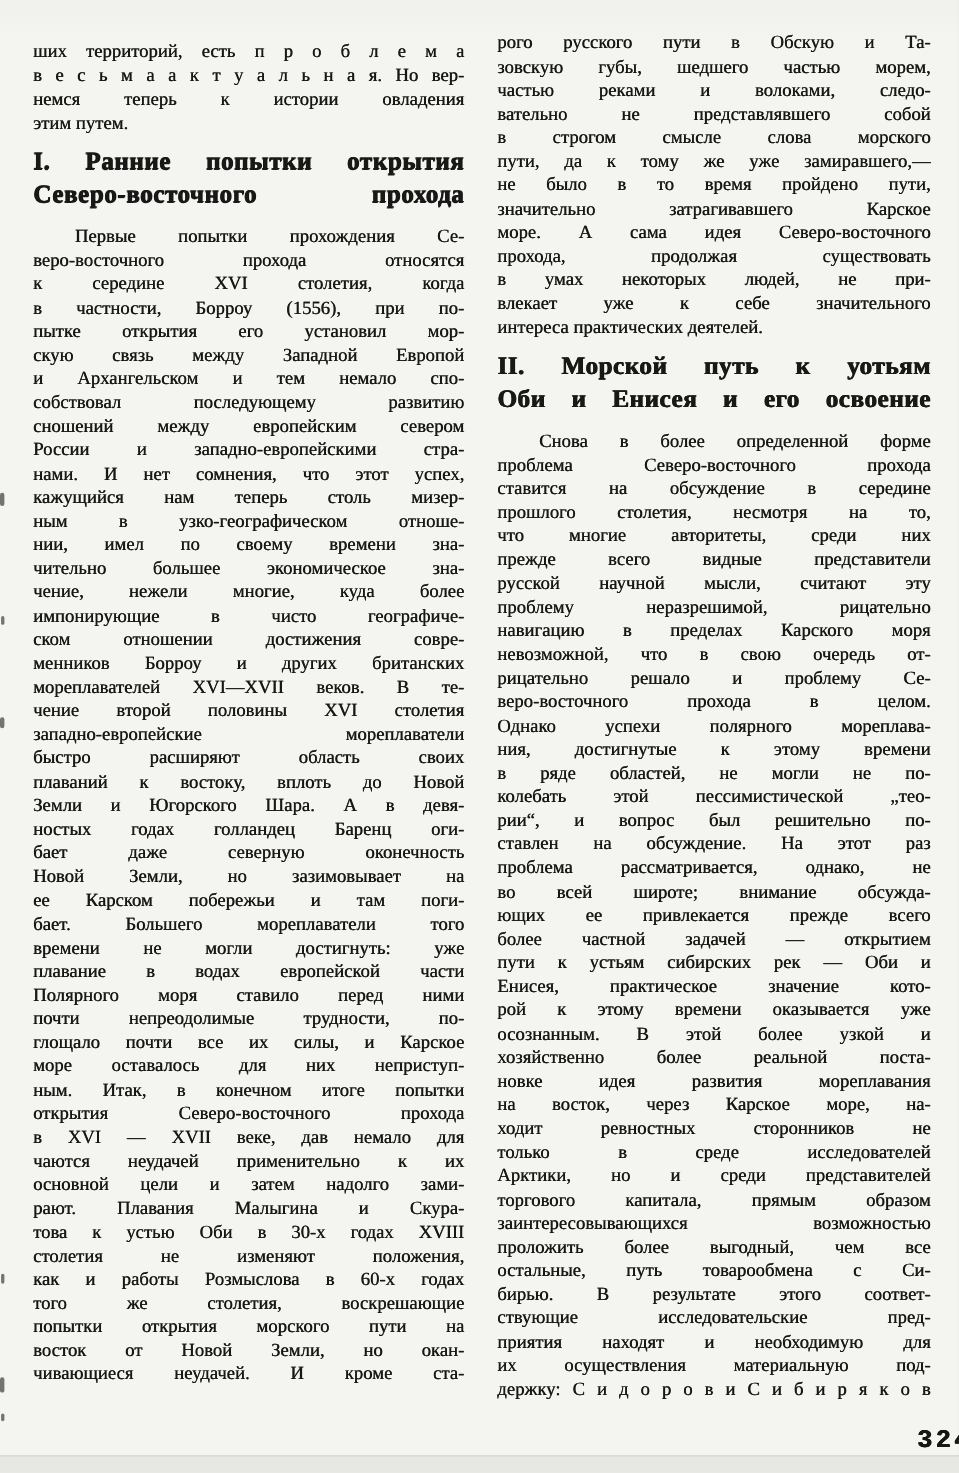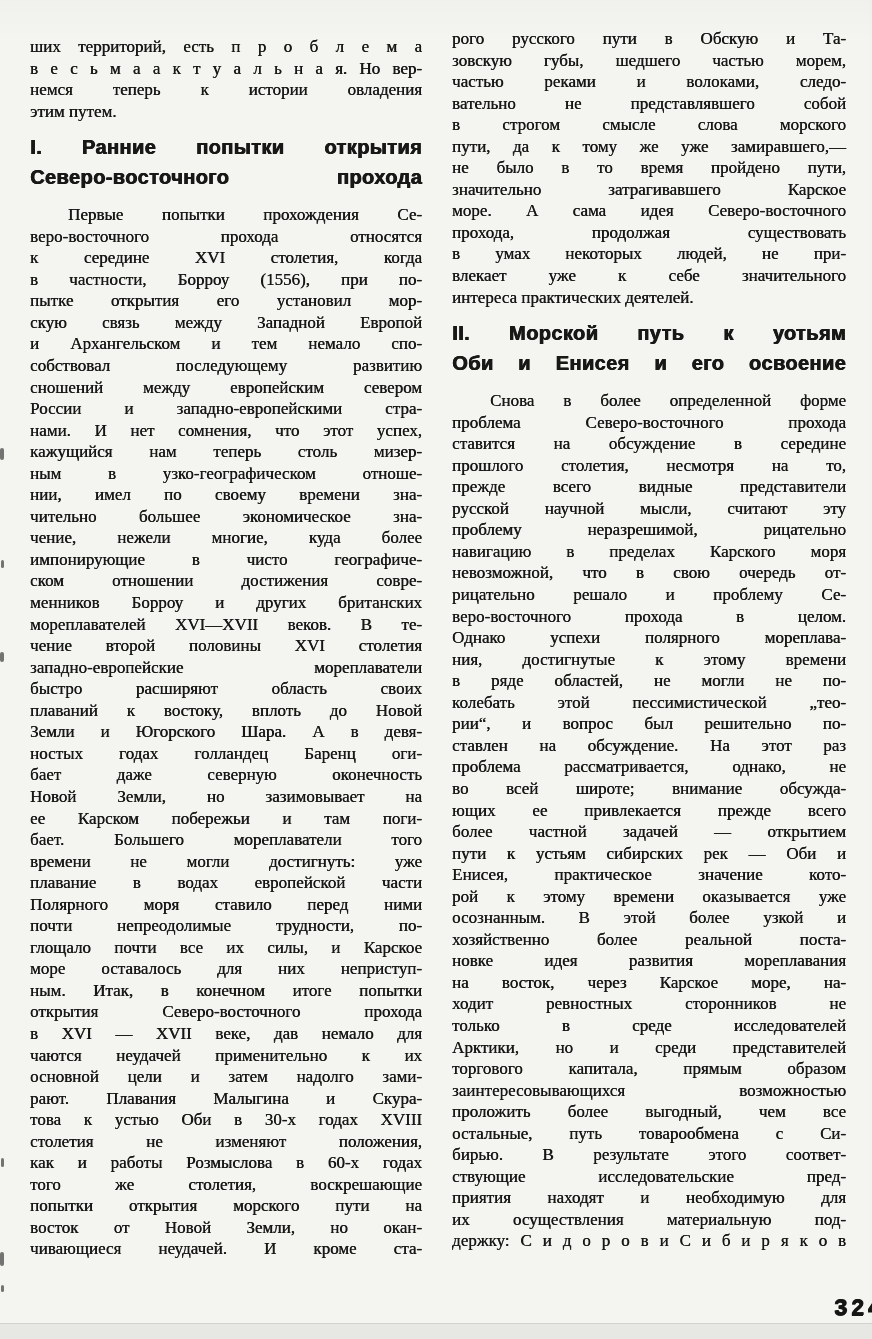--- a/index.html
+++ b/index.html
@@ -28,23 +28,23 @@
     text-align: justify;
     text-align-last: justify;
     text-shadow: 0.35px 0 0 currentColor;
     white-space: normal;
   }
   .tline.end { text-align-last: left; }
   .tline.indent { text-indent: 38px; }
 
   .heading { margin: 10px 0 12px 0; }
   .heading .tline {
-    font-family: Liberation Sans, sans-serif;
+    font-family: Liberation Serif, serif;
     font-weight: bold;
-    font-size: 20px;
+    font-size: 23px;
     line-height: 30px;
     letter-spacing: 0.4px;
     text-shadow: 0.7px 0 0 currentColor, 0 0.4px 0 currentColor;
   }
 
   .page-number {
     position: absolute;
     left: 0; right: 0; top: 1296px;
     text-align: right;
     font-family: Liberation Mono, monospace;
@@ -168,20 +168,21 @@
       </div>
     <div class="heading">
         <div class="tline">II. Морской путь к уотьям</div>
         <div class="tline">Оби и Енисея и его освоение</div>
       </div>
     <div class="para">
         <div class="tline indent">Снова в более определенной форме</div>
         <div class="tline">проблема Северо-восточного прохода</div>
         <div class="tline">ставится на обсуждение в середине</div>
         <div class="tline">прошлого столетия, несмотря на то,</div>
+        <div class="tline">что многие авторитеты, среди них</div>
         <div class="tline">прежде всего видные представители</div>
         <div class="tline">русской научной мысли, считают эту</div>
         <div class="tline">проблему неразрешимой, рицательно</div>
         <div class="tline">навигацию в пределах Карского моря</div>
         <div class="tline">невозможной, что в свою очередь от-</div>
         <div class="tline">рицательно решало и проблему Се-</div>
         <div class="tline">веро-восточного прохода в целом.</div>
         <div class="tline">Однако успехи полярного мореплава-</div>
         <div class="tline">ния, достигнутые к этому времени</div>
         <div class="tline">в ряде областей, не могли не по-</div>

